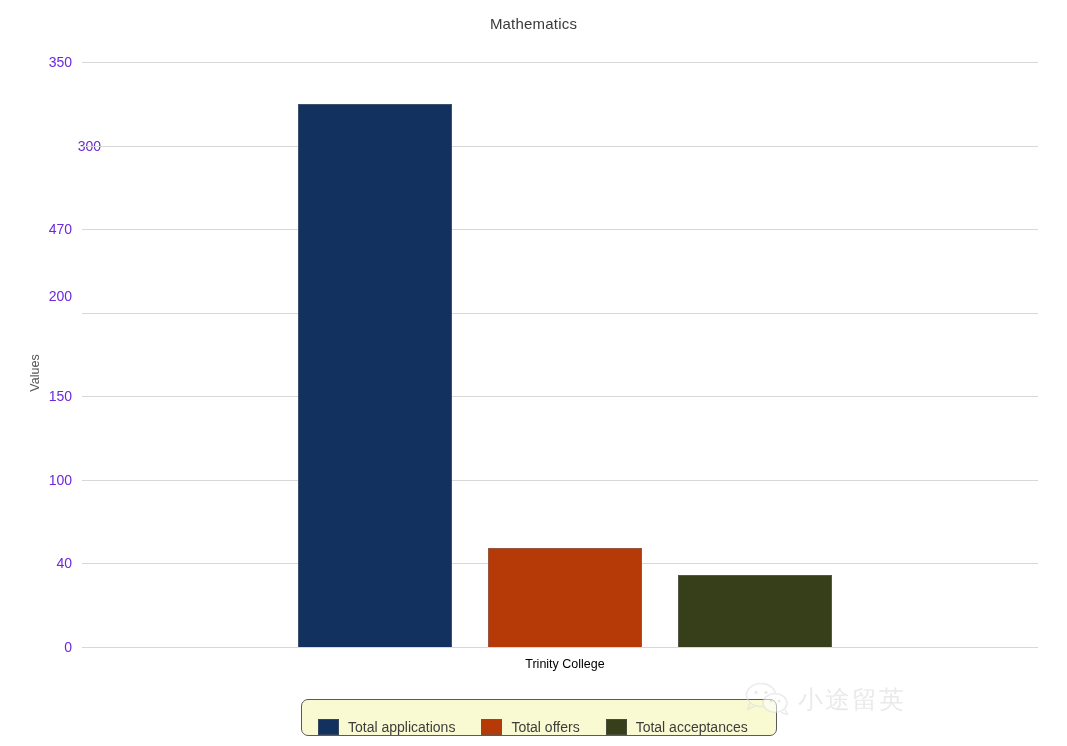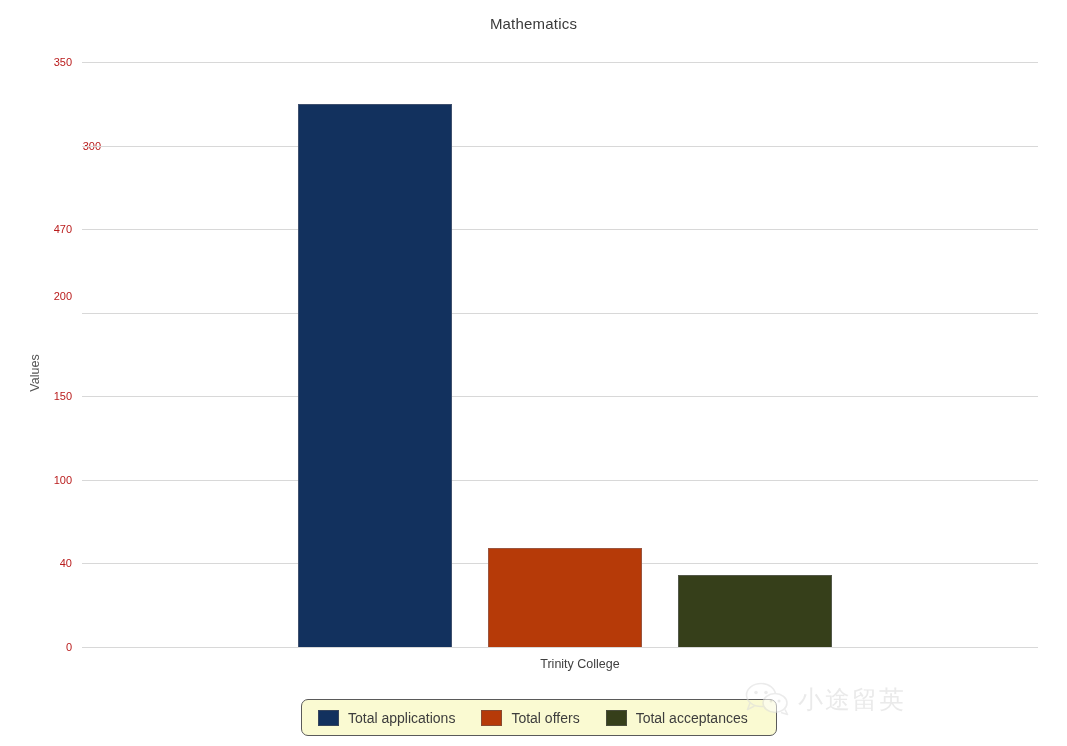--- a/index.html
+++ b/index.html
@@ -50,22 +50,22 @@
     width: 100%;
     height: 1px;
     background: #d8d8d8;
   }
 
   .ytick-wrap {
     position: absolute;
     left: 0;
     width: 72px;
     text-align: right;
-    font-size: 11px;
-    color: #b91c1c;
+    font-size: 14px;
+    color: #6d28d9;
     transform: translateY(-50%);
   }
 
   .axis-label-y {
     position: absolute;
     left: 16px;
     top: 50%;
     transform: translateY(-50%) rotate(-90deg);
     transform-origin: center center;
     font-size: 12.5px;
@@ -79,35 +79,34 @@
     bottom: 0;
     border: 1px solid rgba(120,120,130,0.45);
     border-bottom: none;
   }
 
   
   .cat-label {
     position: absolute;
     top: 657px;
     font-size: 12.5px;
-    color: #404040;
+    color: #000000;
     text-align: center;
     transform: translateX(-50%);
     white-space: nowrap;
-    margin-left: 15px;
   }
 
   
   .legend {
     position: absolute;
     left: 301px;
     top: 699px;
     height: 37px;
     display: flex;
-    align-items: center;
+    align-items: flex-end;
     gap: 0;
     background: #fafad2;
     border: 1px solid #5a5a5a;
     border-radius: 7px;
     padding: 0 16px;
   }
   .legend-item {
     display: flex;
     align-items: center;
     margin-right: 26px;

